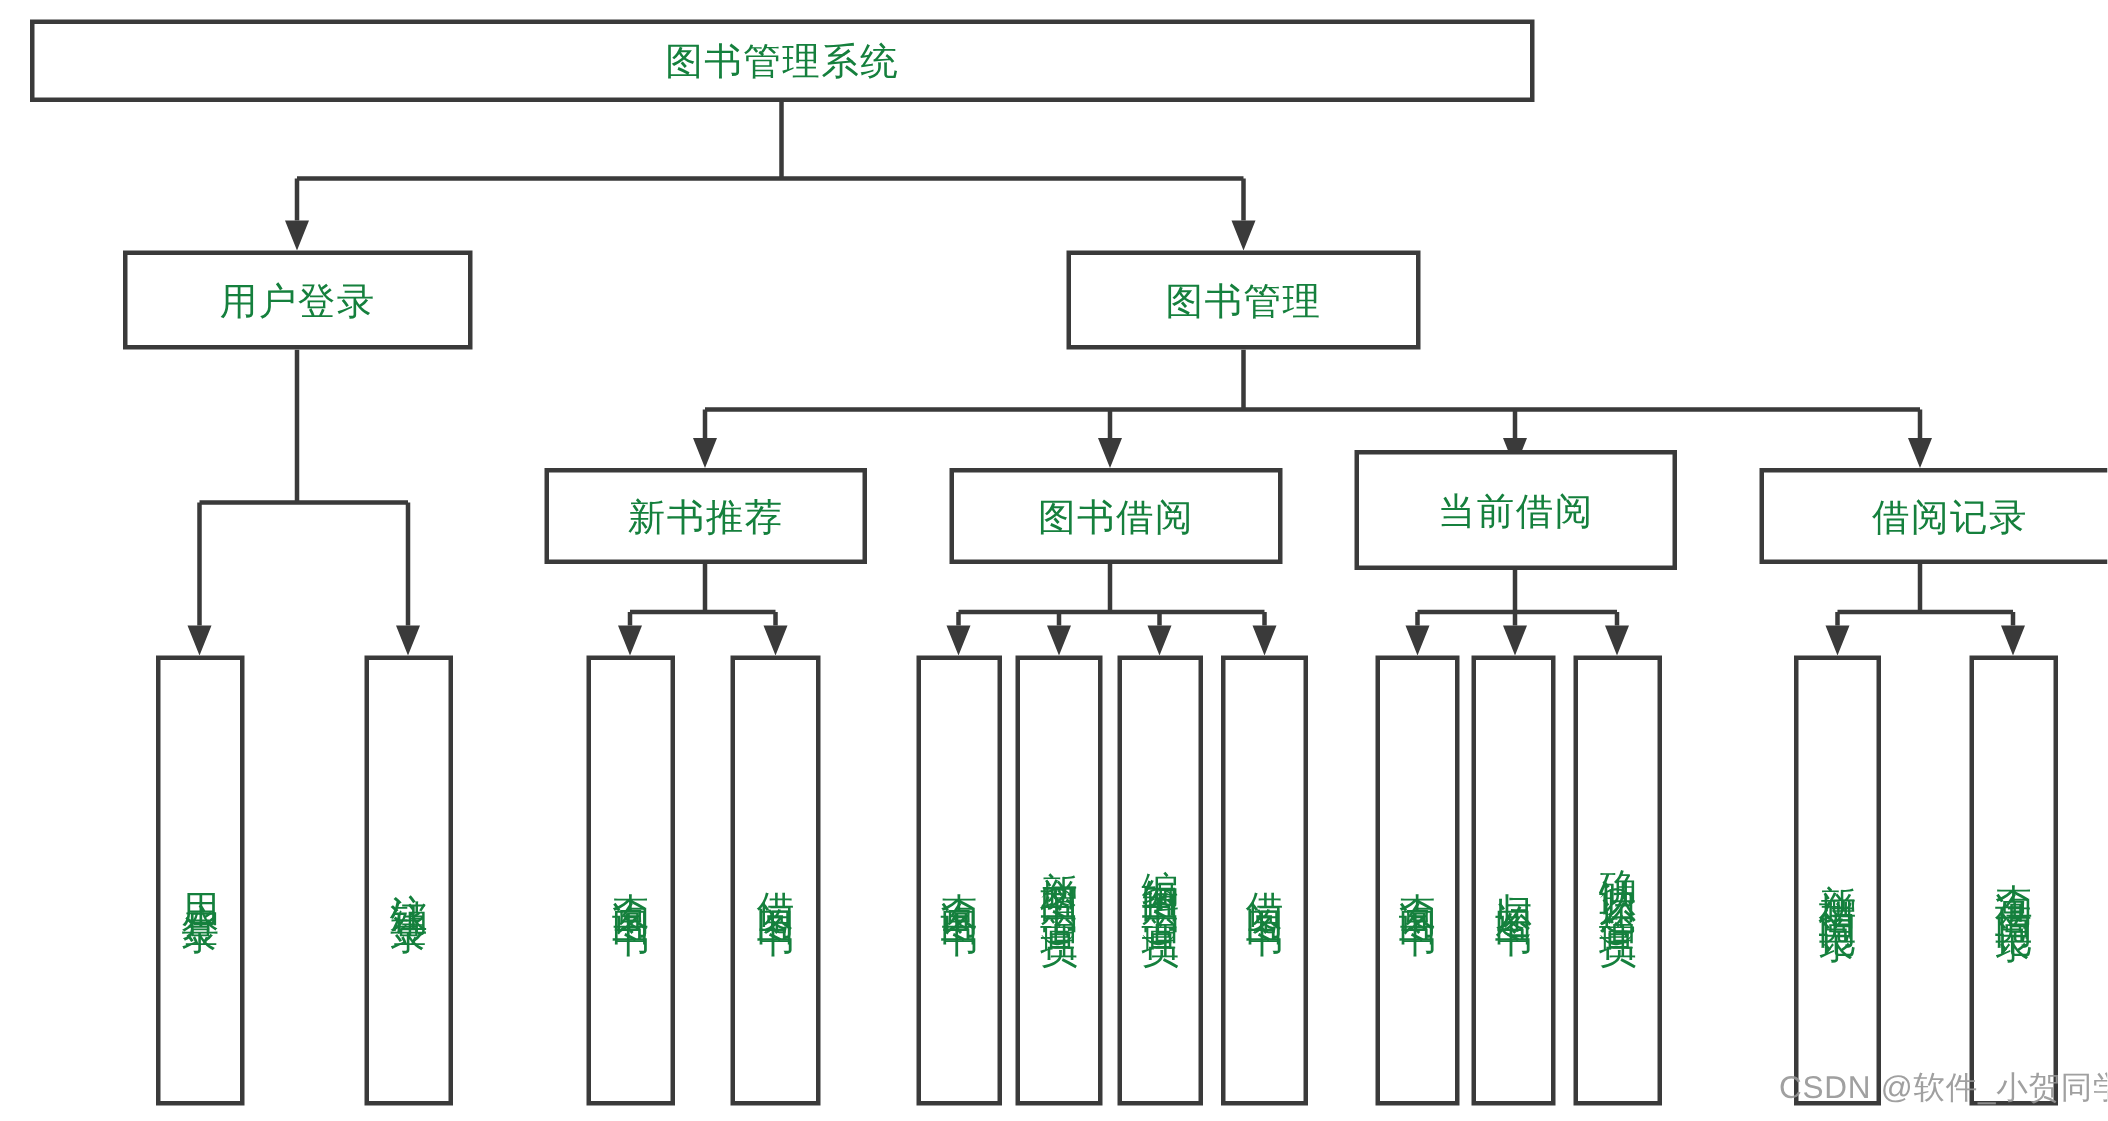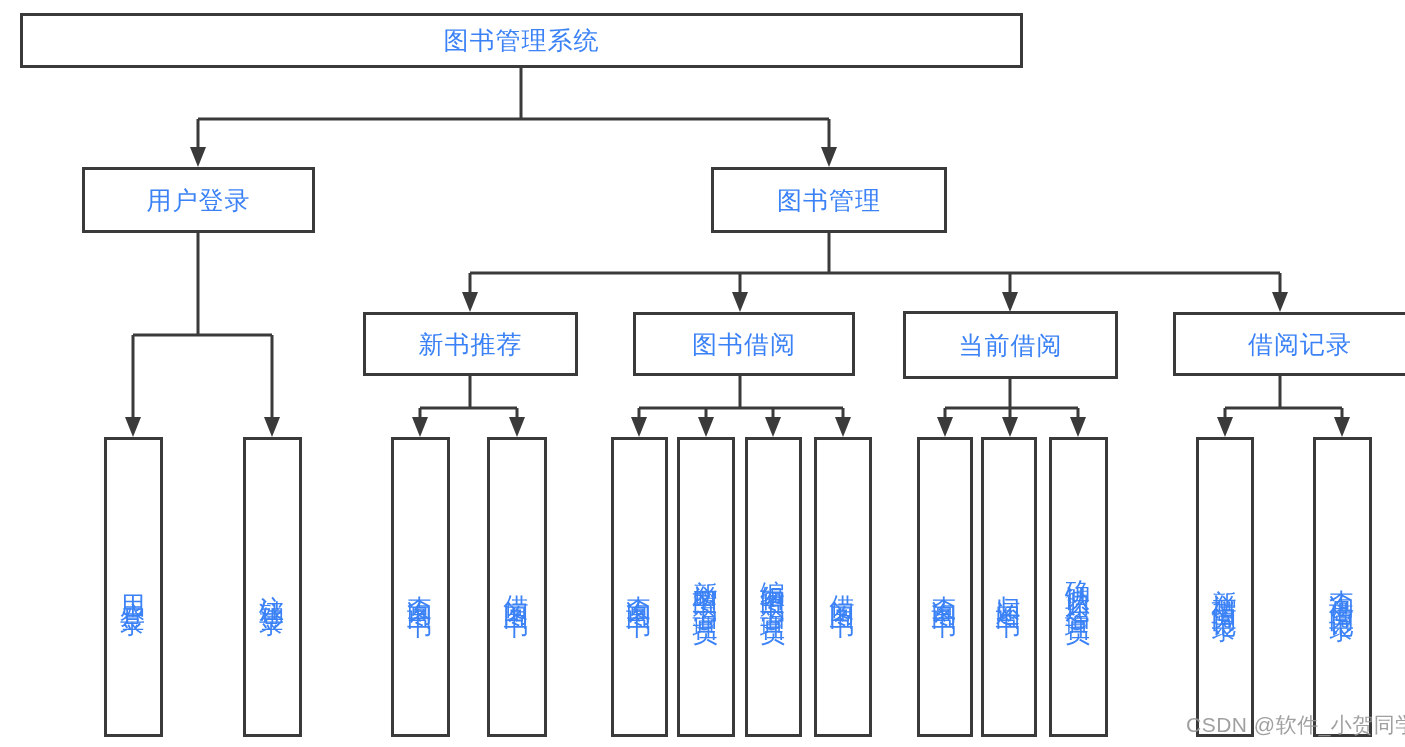--- a/index.html
+++ b/index.html
@@ -16,21 +16,21 @@
     left: 0; top: 0;
     width: 1405px; height: 747px;
   }
   svg.connectors .ln { fill: none; stroke: #3a3a3a; stroke-width: 3; }
   svg.connectors .ar { fill: #3a3a3a; stroke: none; }
   .box {
     position: absolute;
     box-sizing: border-box;
     border: 3px solid #3a3a3a;
     background: #ffffff;
-    color: #3b82f6;
+    color: #15803d;
     display: flex;
     align-items: center;
     justify-content: center;
     white-space: nowrap;
   }
   .hbox { font-size: 25px; letter-spacing: 1px; }
   .vbox {
     writing-mode: vertical-rl;
     text-orientation: mixed;
     font-size: 25px;
@@ -83,21 +83,21 @@
     </g>
   </svg>
 
   <div class="box hbox" style="left:20px; top:13px; width:1003px; height:55px;">图书管理系统</div>
 
   <div class="box hbox" style="left:82px; top:167px; width:233px; height:66px;">用户登录</div>
   <div class="box hbox" style="left:711px; top:167px; width:236px; height:66px;text-align:center;">图书管理</div>
 
   <div class="box hbox" style="left:363px; top:312px; width:215px; height:64px;text-align:center;">新书推荐</div>
   <div class="box hbox" style="left:633px; top:312px; width:222px; height:64px;">图书借阅</div>
-  <div class="box hbox" style="left:903px; top:311px; width:215px; height:68px;">当前借阅</div>
+  <div class="box hbox" style="left:903px; top:300px; width:215px; height:80px;">当前借阅</div>
   <div class="box hbox" style="left:1173px; top:312px; width:254px; height:64px;">借阅记录</div>
 
   <div class="box vbox" style="left:104px; top:437px; width:59px; height:300px;">用户登录</div>
   <div class="box vbox" style="left:243px; top:437px; width:59px; height:300px;">注销登录</div>
 
   <div class="box vbox" style="left:391px; top:437px; width:59px; height:300px;">查询图书</div>
   <div class="box vbox" style="left:487px; top:437px; width:60px; height:300px;">借阅图书</div>
 
   <div class="box vbox" style="left:611px; top:437px; width:57px; height:300px;">查询图书</div>
   <div class="box vbox" style="left:677px; top:437px; width:58px; height:300px;">新增图书（管理员）</div>

